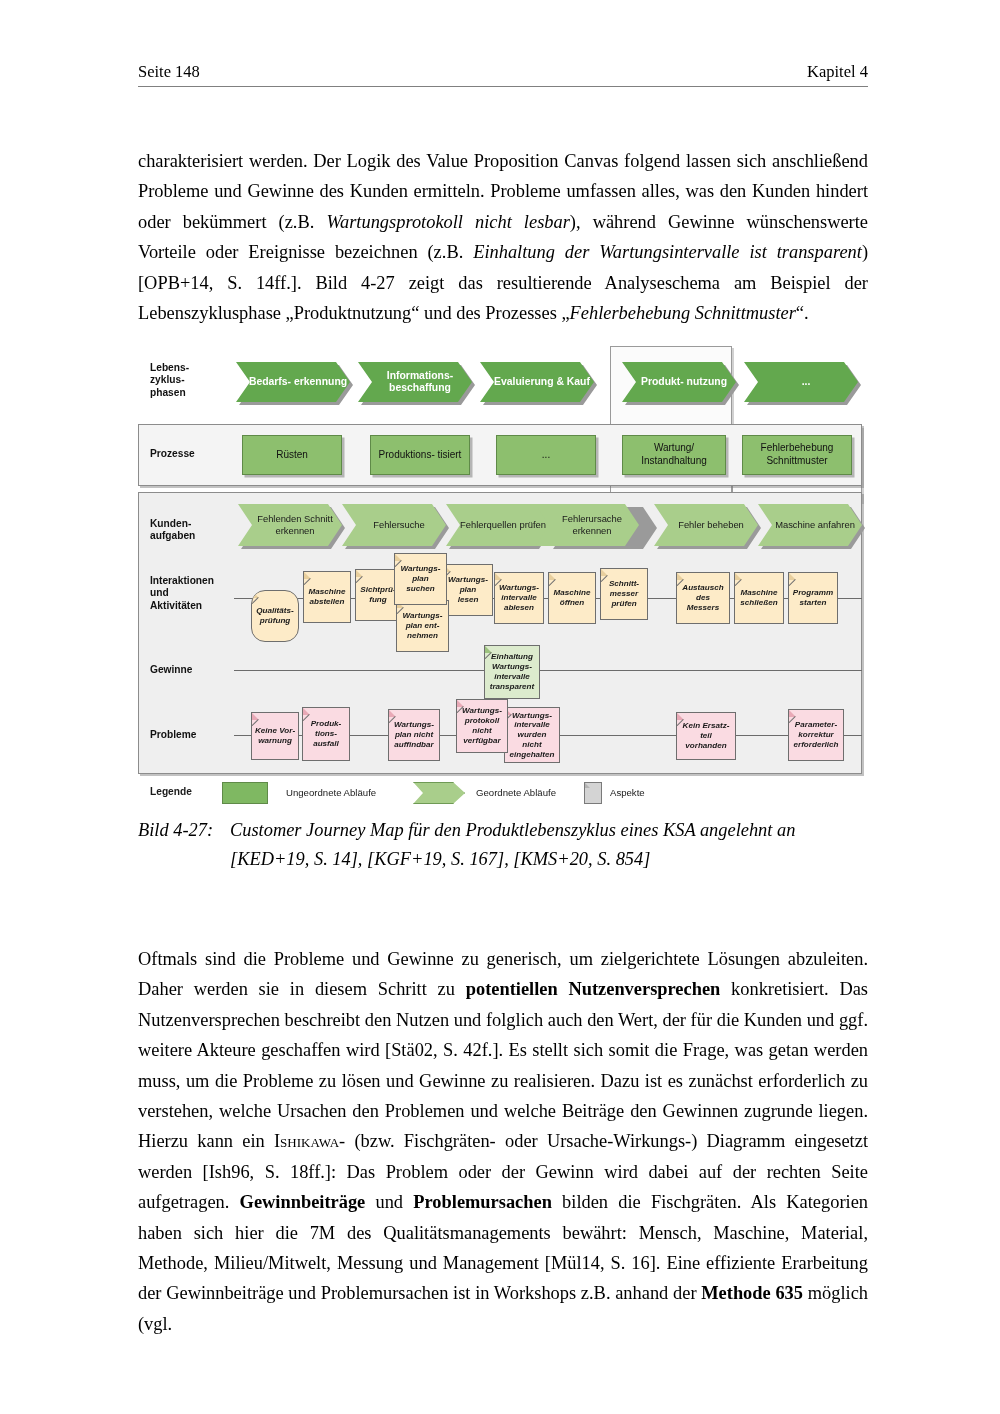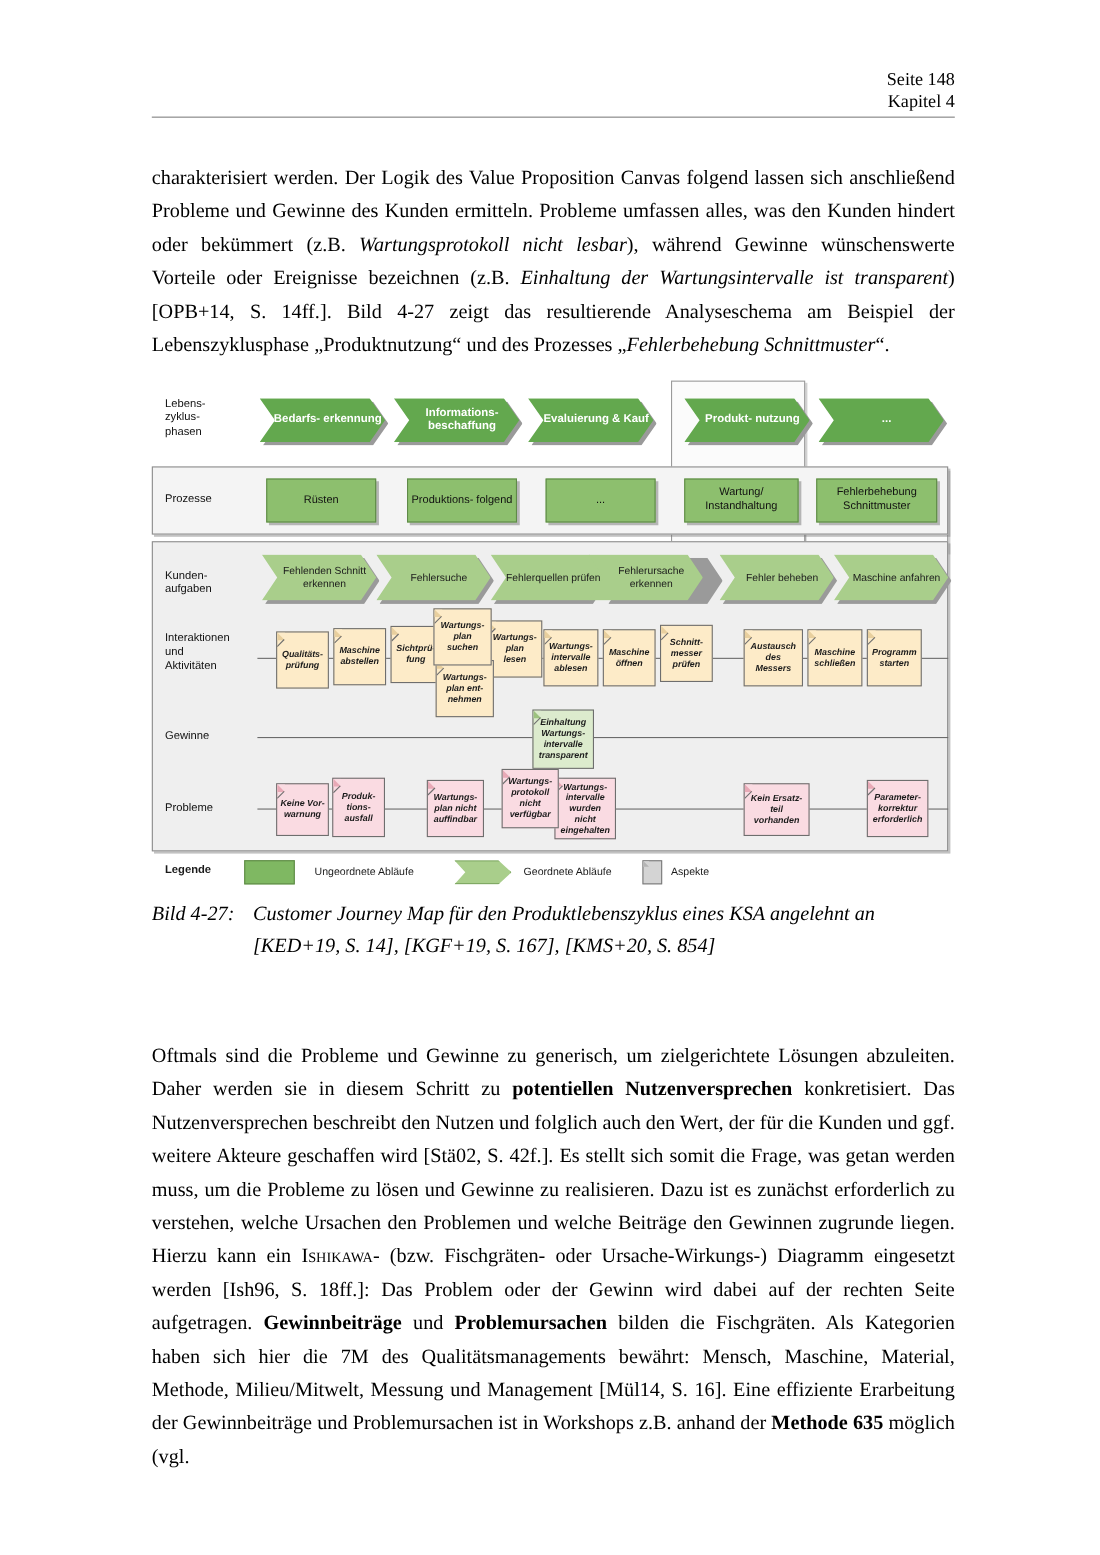--- a/index.html
+++ b/index.html
@@ -18,21 +18,20 @@
 
   
   .runhead{
     position:absolute;left:138px;top:62px;width:730px;
     font-size:16.5px;
   }
   .runhead .rh-inner{
     display:flex;justify-content:space-between;align-items:flex-end;
     padding-bottom:4px;
     border-bottom:1.6px solid #808080;
-    flex-direction:column;
   }
 
   
   .body-col{
     position:absolute;left:138px;width:730px;
   }
   p.tx{
     margin:0;
     font-size:18.4px;
     line-height:30.4px;
@@ -81,21 +80,21 @@
   }
   .band-main{
     left:0;top:140px;width:724px;height:282px;
     background:#efefef;border:1.1px solid #8c8c8c;
     box-shadow:2px 2px 0 rgba(120,120,120,.45);
   }
 
   
   .rlab{
     position:absolute;
-    font-weight:normal;font-size:10.2px;line-height:12.4px;
+    font-weight:bold;font-size:10.2px;line-height:12.4px;
     color:#111;
     white-space:pre-line;
   }
 
   
   .chev{
     position:absolute;
     display:flex;align-items:center;justify-content:center;
     text-align:center;
     box-sizing:border-box;
@@ -265,21 +264,21 @@
       </div>
 
     <div class="band band-proz"></div>
     <div class="rlab" style="left:12px;top:96px;">Prozesse</div>
 
     <div class="pbox" style="left:104px;top:83px;width:100px;height:40px;">
         <span>Rüsten</span>
       </div>
     <div class="pbox" style="left:232px;top:83px;width:100px;height:40px;">
         <span>Produktions-
-folgend</span>
+tisiert</span>
       </div>
     <div class="pbox" style="left:358px;top:83px;width:100px;height:40px;">
         <span>...</span>
       </div>
     <div class="pbox" style="left:484px;top:83px;width:104px;height:40px;">
         <span>Wartung/
 Instandhaltung</span>
       </div>
     <div class="pbox" style="left:604px;top:83px;width:110px;height:40px;">
         <span>Fehlerbehebung
@@ -325,21 +324,21 @@
         <span class="ctxt">Maschine
 anfahren</span>
       </div>
 
     <div class="rlab" style="left:12px;top:223px;">Interaktionen
 und
 Aktivitäten</div>
 
     <div class="conn" style="left:96px;top:246px;width:628px;"></div>
 
-    <div class="note note-yellow" style="left:113px;top:222px;width:48px;height:52px;"><span class="fold"></span><span class="fold-line"></span><span>Qualitäts-
+    <div class="note note-yellow" style="left:113px;top:238px;width:48px;height:52px;border-radius:14px;"><span class="fold"></span><span class="fold-line"></span><span>Qualitäts-
 prüfung</span></div>
 
     <div class="note note-yellow" style="left:165px;top:219px;width:48px;height:52px;"><span class="fold"></span><span class="fold-line"></span><span>Maschine
 abstellen</span></div>
 
     <div class="note note-yellow" style="left:217px;top:217px;width:46px;height:52px;"><span class="fold"></span><span class="fold-line"></span><span>Sichtprü-
 fung</span></div>
 
     <div class="note note-yellow" style="left:256px;top:201px;width:53px;height:52px;z-index:4;"><span class="fold"></span><span class="fold-line"></span><span>Wartungs-
 plan

